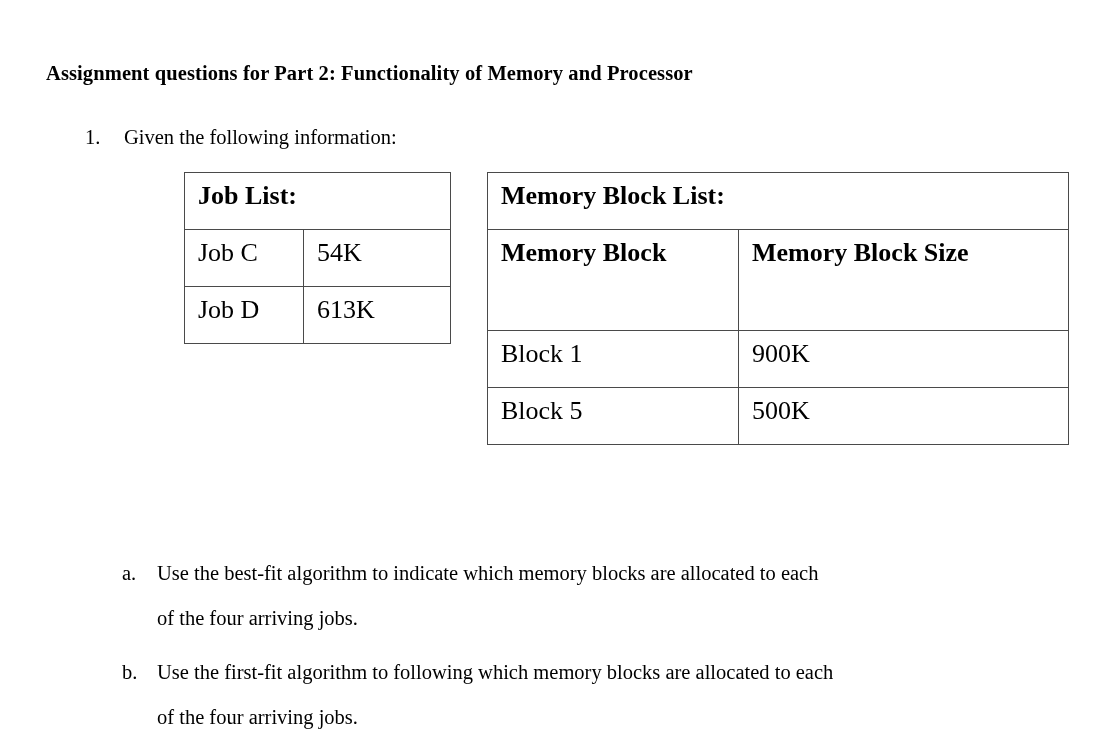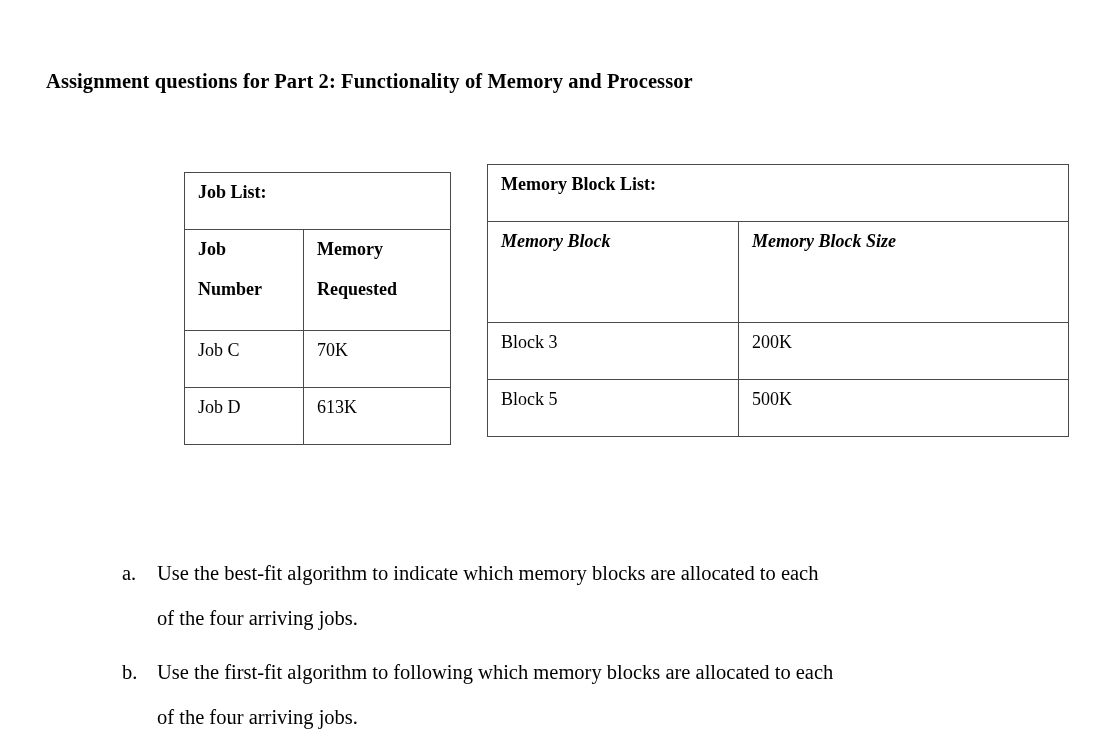--- a/index.html
+++ b/index.html
@@ -18,21 +18,21 @@
 
   .page {
     position: absolute;
     inset: 0;
   }
 
   
   .doc-title {
     position: absolute;
     left: 46px;
-    top: 70px;
+    top: 62px;
     font-size: 20.5px;
     font-weight: bold;
     letter-spacing: 0.1px;
     white-space: nowrap;
   }
 
   
   .item-one {
     position: absolute;
     left: 85px;
@@ -43,21 +43,21 @@
   .item-one .marker {
     display: inline-block;
     width: 39px;
   }
 
   
   .tbl {
     position: absolute;
     border-collapse: collapse;
     table-layout: fixed;
-    font-size: 18px;
+    font-size: 26px;
   }
   .tbl td {
     border: 1px solid #4a4a4a;
     vertical-align: top;
     padding: 10px 0 0 13px;
     line-height: 1.0;
   }
   .tbl td.b { font-weight: bold; }
 
   
@@ -69,27 +69,27 @@
   .tbl-jobs col.c1 { width: 119px; }
   .tbl-jobs col.c2 { width: 147px; }
   .tbl-jobs .r-title td { height: 46px; }
   .tbl-jobs .r-head td  { height: 90px; }
   .tbl-jobs .r-data td  { height: 46px; }
   .tbl-jobs .hdr-line2 { display: block; margin-top: 22px; }
 
   
   .tbl-blocks {
     left: 487px;
-    top: 164px;
+    top: 172px;
     width: 581px;
   }
   .tbl-blocks col.c1 { width: 251px; }
   .tbl-blocks col.c2 { width: 330px; }
   .tbl-blocks .r-title td { height: 46px; }
-  .tbl-blocks .r-head td  { height: 90px; font-style: italic; }
+  .tbl-blocks .r-head td  { height: 90px; }
   .tbl-blocks .r-data td  { height: 46px; }
 
   
   .sub-item {
     position: absolute;
     left: 122px;
     font-size: 20.5px;
     width: 900px;
   }
   .sub-item .marker {
@@ -109,43 +109,36 @@
   .sub-a { top: 562px; }
   .sub-b { top: 661px; }
 </style>
 </head>
 <body>
 
 <div class="page">
 
   <div class="doc-title">Assignment questions for Part 2: Functionality of Memory and Processor</div>
 
+  <div class="item-one">
+    <span class="marker">1.</span><span>Given the following information:</span>
+  </div>
 
   <table class="tbl tbl-jobs">
     <colgroup>
         <col class="c1">
         <col class="c2">
       </colgroup>
     <tbody>
       <tr class="r-title">
         <td class="b" colspan="2">Job List:</td>
       </tr>
-      <tr class="r-head">
-        <td class="b">
-          <span>Job</span>
-          <span class="hdr-line2">Number</span>
-        </td>
-        <td class="b">
-          <span>Memory</span>
-          <span class="hdr-line2">Requested</span>
-        </td>
-      </tr>
       <tr class="r-data">
         <td>Job C</td>
-        <td>70K</td>
+        <td>54K</td>
       </tr>
       <tr class="r-data">
         <td>Job D</td>
         <td>613K</td>
       </tr>
     </tbody>
   </table>
 
   <table class="tbl tbl-blocks">
     <colgroup>
@@ -154,22 +147,22 @@
       </colgroup>
     <tbody>
       <tr class="r-title">
         <td class="b" colspan="2">Memory Block List:</td>
       </tr>
       <tr class="r-head">
         <td class="b">Memory Block</td>
         <td class="b">Memory Block Size</td>
       </tr>
       <tr class="r-data">
-        <td>Block 3</td>
-        <td>200K</td>
+        <td>Block 1</td>
+        <td>900K</td>
       </tr>
       <tr class="r-data">
         <td>Block 5</td>
         <td>500K</td>
       </tr>
     </tbody>
   </table>
 
   <div class="sub-item sub-a">
     <span class="marker">a.</span>

